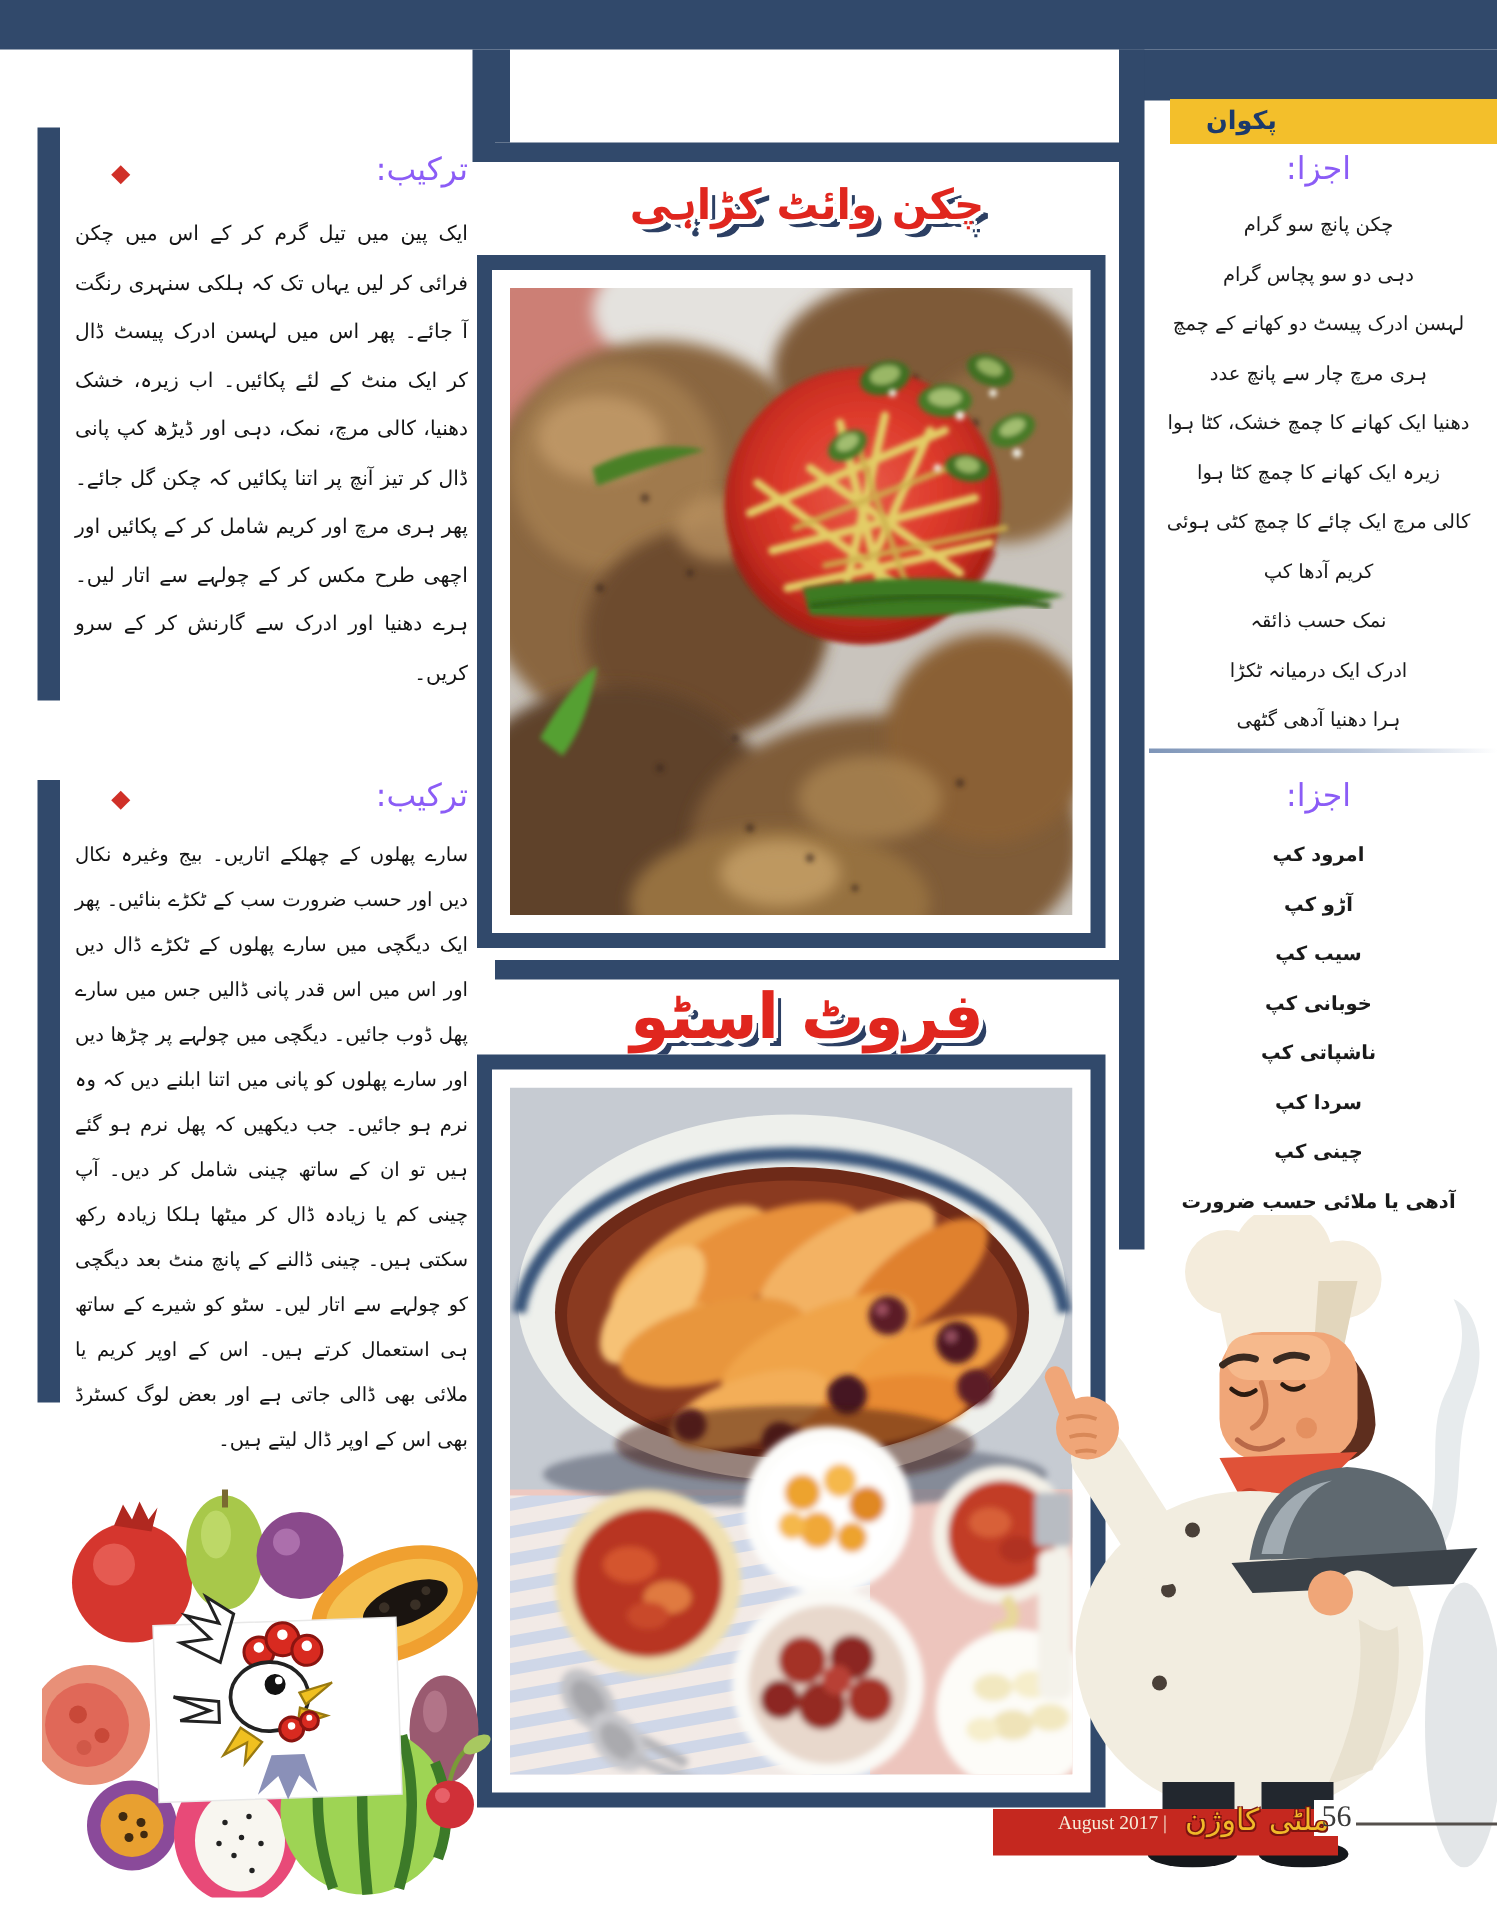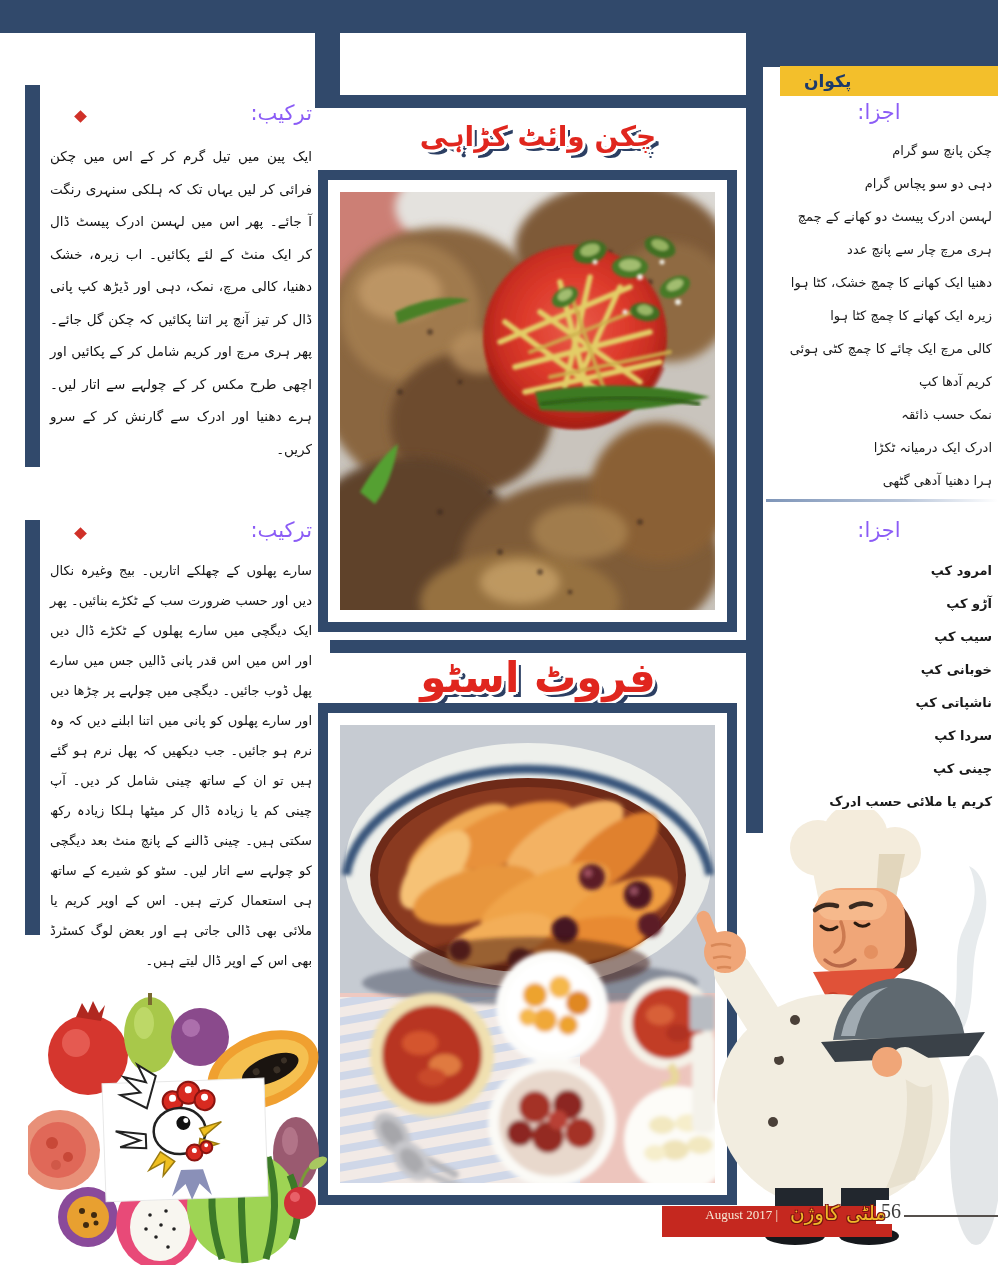--- a/index.html
+++ b/index.html
@@ -39,21 +39,21 @@
   .method-head1{left:50px;top:101px;width:262px;text-align:right;}
   .method-head2{left:50px;top:518px;width:262px;text-align:right;}
   .ing-head1{left:766px;top:100px;width:226px;text-align:center;}
   .ing-head2{left:766px;top:518px;width:226px;text-align:center;}
   .ornament{position:absolute;width:9px;height:9px;background:#d03028;transform:rotate(45deg);}
   .orn1{left:76px;top:112px;} .orn2{left:76px;top:529px;}
   .method{position:absolute;width:262px;direction:rtl;text-align:justify;color:#141414;
           font-size:13.5px;line-height:32.5px;z-index:2;}
   .m1{left:50px;top:140px;}
   .m2{left:50px;top:556px;line-height:30px;font-size:13px;}
-  .ing-list{position:absolute;width:226px;direction:rtl;color:#1a1a1a;z-index:2;}
+  .ing-list{position:absolute;width:226px;direction:rtl;text-align:center;color:#1a1a1a;z-index:2;}
   .il1{left:766px;top:134px;}
   .il2{left:766px;top:554px;font-weight:bold;}
   .ing-line{display:block;height:33px;line-height:33px;font-size:13px;white-space:nowrap;}
   .rule1{position:absolute;left:766px;top:499px;width:232px;height:3px;z-index:2;
          background:linear-gradient(to right,#7e95b8,#b9c6da 60%,rgba(185,198,218,0));}
   
   .wreath{position:absolute;left:28px;top:985px;z-index:2;}
   .chef{position:absolute;left:683px;top:810px;z-index:3;}
   
   .footer-bar{position:absolute;left:662px;top:1206px;width:230px;height:31px;background:#c5281f;z-index:6;
@@ -301,21 +301,21 @@
     </div>
   <div class="rule1"></div>
   <div class="ing-list il2">
       <div class="ing-line">امرود کپ</div>
       <div class="ing-line">آڑو کپ</div>
       <div class="ing-line">سیب کپ</div>
       <div class="ing-line">خوبانی کپ</div>
       <div class="ing-line">ناشپاتی کپ</div>
       <div class="ing-line">سردا کپ</div>
       <div class="ing-line">چینی کپ</div>
-      <div class="ing-line">کریم یا ملائی حسب ادرک</div>
+      <div class="ing-line">آدھی یا ملائی حسب ضرورت</div>
     </div>
 
   <div class="wreath">
     <svg viewBox="0 0 300 280" width="300" height="280">
       <circle cx="60" cy="70" r="40" fill="#d5362e"></circle>
       <circle cx="48" cy="58" r="14" fill="#e8645a" opacity=".8"></circle>
       <path d="M48,32 l6,-14 6,10 5,-12 6,12 6,-8 -4,16 Z" fill="#b02820"></path>
       <ellipse cx="122" cy="50" rx="26" ry="38" fill="#a8c84a"></ellipse>
       <ellipse cx="116" cy="38" rx="10" ry="16" fill="#c2dc6e" opacity=".8"></ellipse>
       <rect x="120" y="8" width="4" height="12" fill="#7a6a30"></rect>

